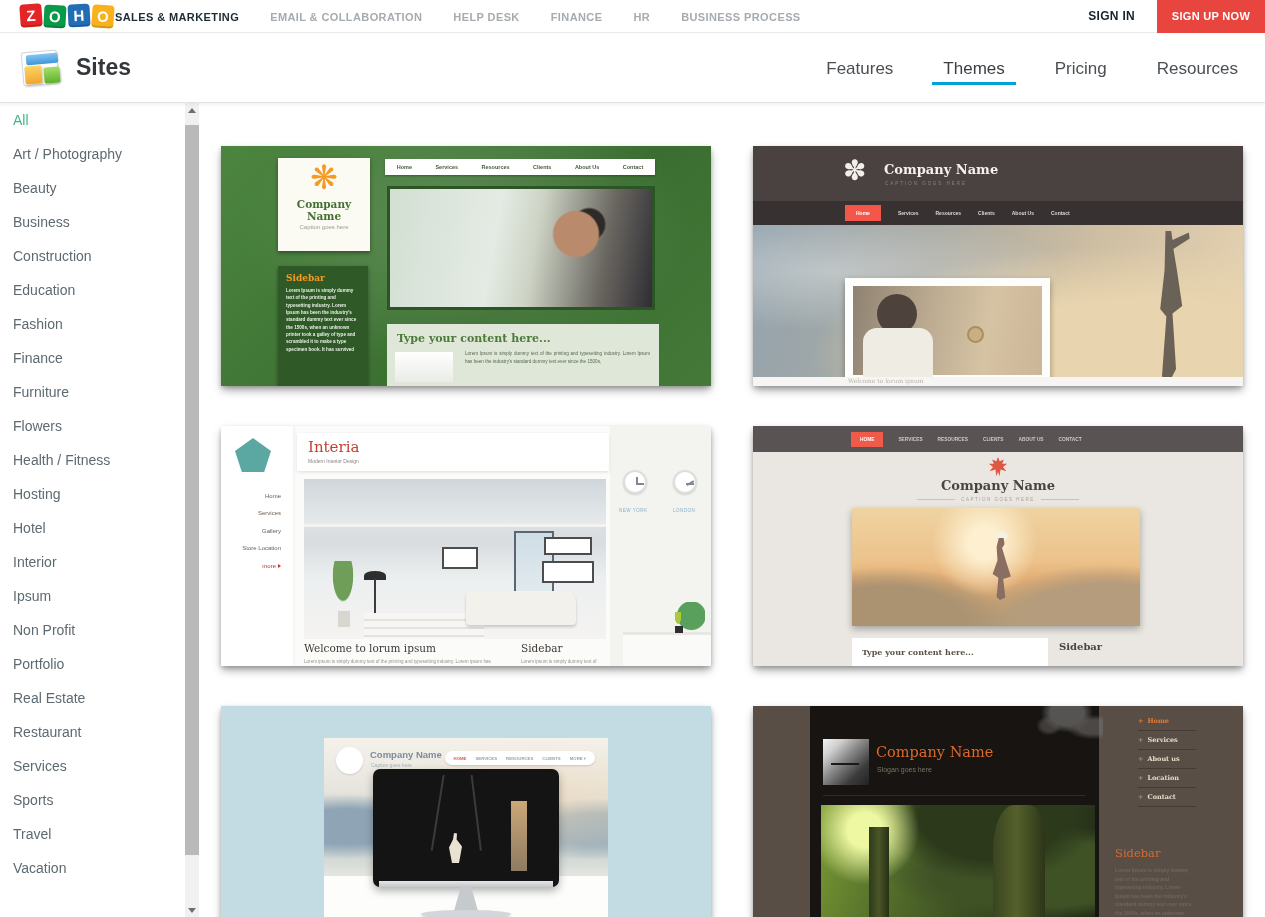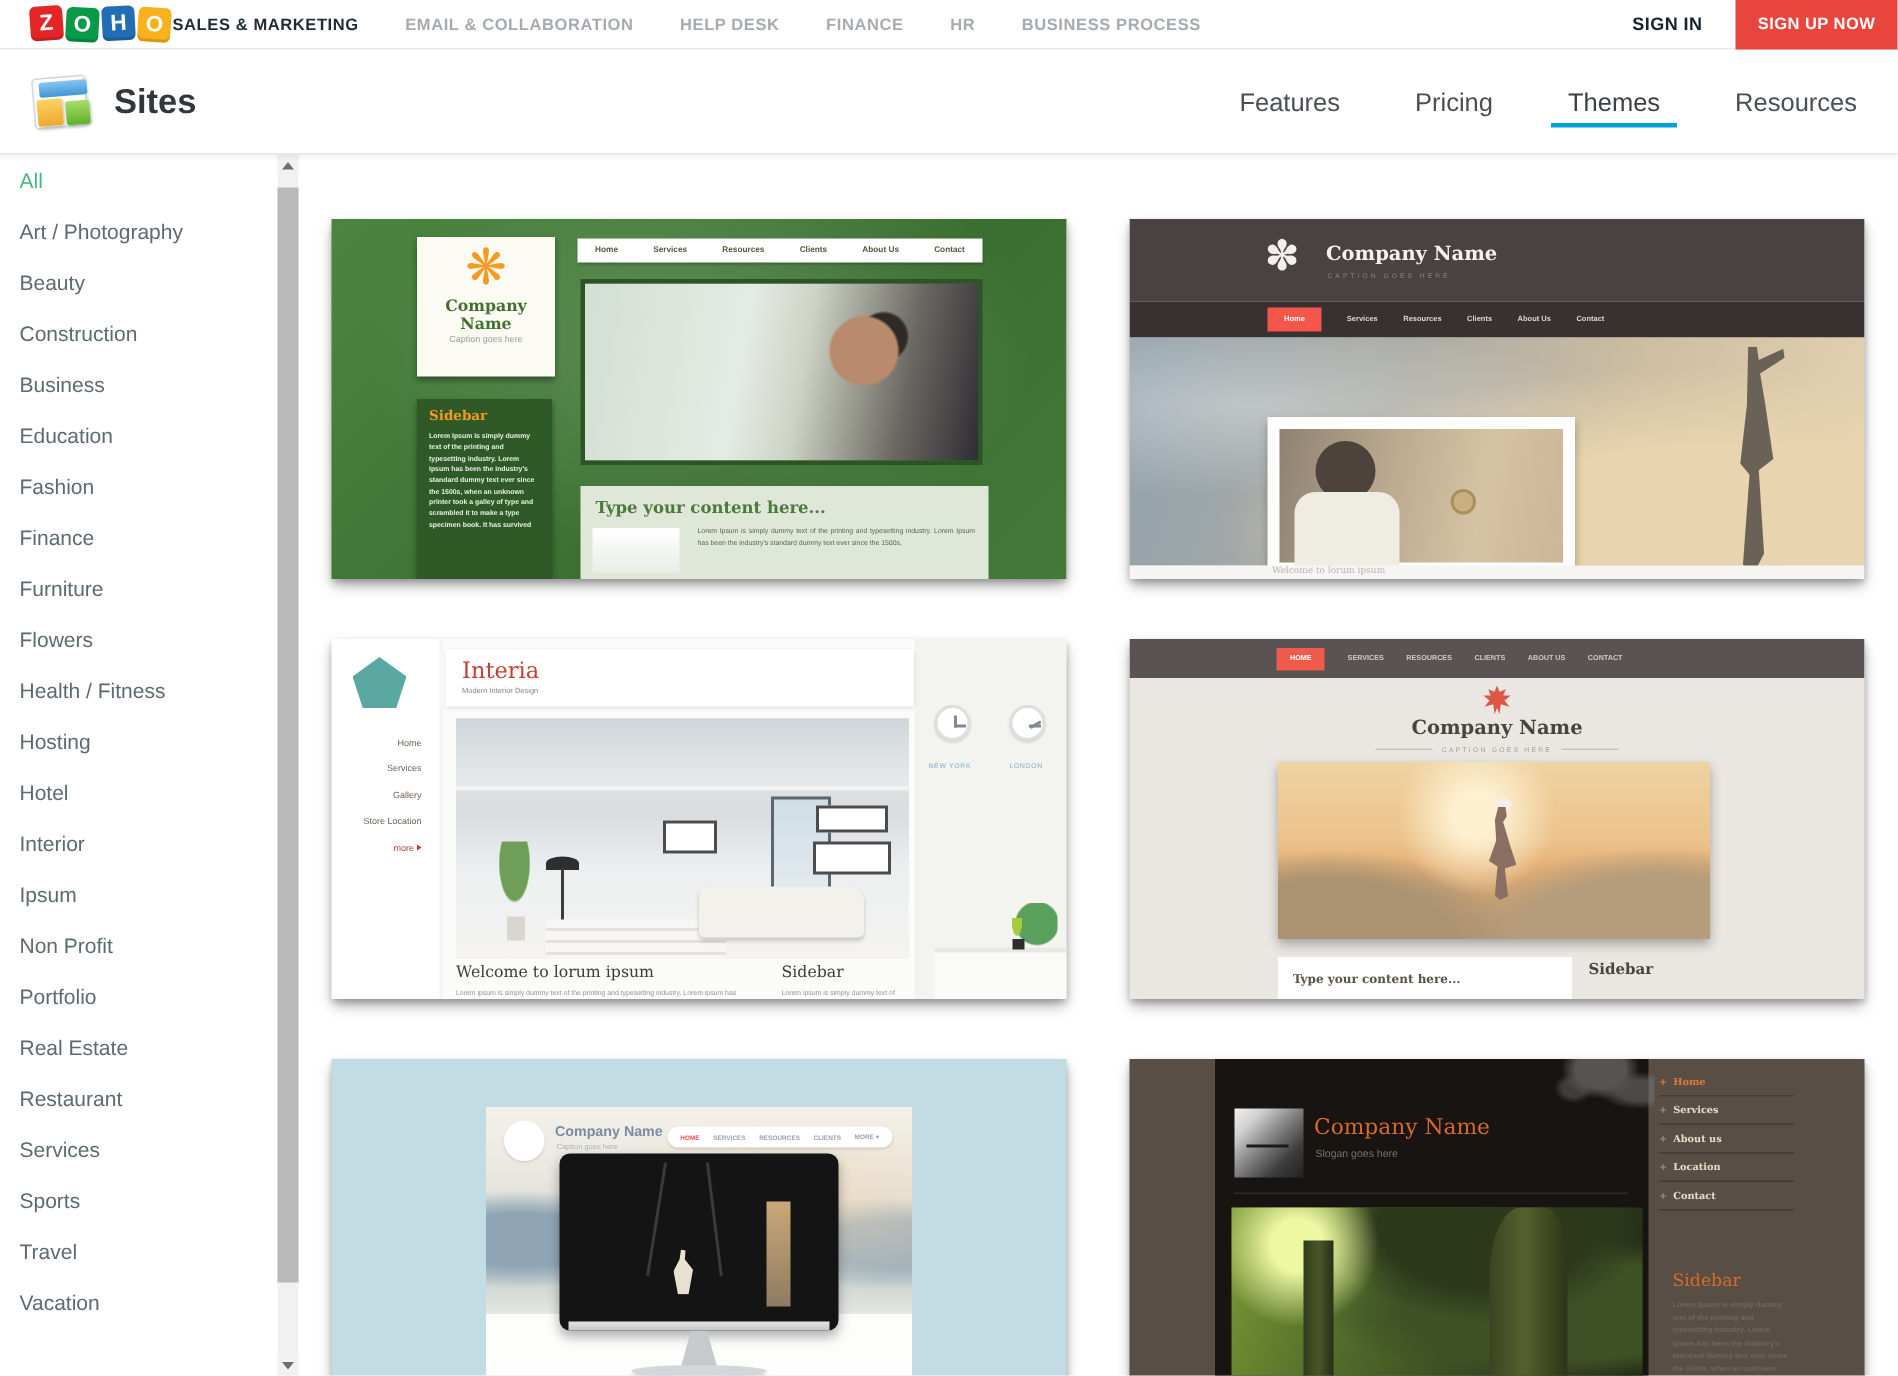--- a/index.html
+++ b/index.html
@@ -259,21 +259,21 @@
       radial-gradient(circle at 16% 22%, #eef8a2 0 7%, transparent 22%),
       radial-gradient(ellipse at 62% 10%, #2c3a1b 0 30%, transparent 45%),
       radial-gradient(ellipse at 80% 60%, #3f5226 0 34%, transparent 50%),
       linear-gradient(110deg,#7a9a33 0%,#55702c 30%,#3c4e22 58%,#2a351b 82%,#1c2413 100%); }
   .t6-trunk { position:absolute; right:50px; top:0; width:52px; height:114px;
     background:linear-gradient(90deg,#3a4421,#55612c 45%,#2c3517); border-radius:40% 30% 0 0; }
   .t6-trunk2 { position:absolute; left:48px; top:22px; width:20px; height:92px;
     background:linear-gradient(90deg,#2e3a1c,#4a5626 50%,#263016); }
   .t6-menu { left:353px; top:6px; width:90px; }
   .t6-menu-item { height:19px; line-height:19px; border-bottom:1px solid #453b32;
-    font-size:6.5px; font-weight:bold; color:#e6dcc8; font-family:"DejaVu Serif","Liberation Serif",serif; }
+    font-size:6.5px; font-weight:bold; color:#e6dcc8; font-family:"DejaVu Serif","Liberation Serif",serif;margin-left:32px; }
   .t6-plus { color:#9a8f82; margin-right:4px; }
   .t6-menu-item.hot, .t6-menu-item.hot .t6-plus { color:#e07b39; }
   .t6-sideh { left:362px; top:140px; font-size:11.5px; color:#d96a2b; }
   .t6-stext { left:362px; top:160px; width:80px; font-size:5px; line-height:1.7; color:#6e665d;
     font-weight:bold; }
 </style>
 </head>
 <body>
 
 <div class="topbar">
@@ -298,35 +298,35 @@
 <div class="siteheader">
   <div class="sites-logo">
     <div class="sl-back"></div>
     <div class="sl-bar"></div>
     <div class="sl-yellow"></div>
     <div class="sl-green"></div>
   </div>
   <div class="sites-title">Sites</div>
   <div class="headnav">
     <div class="headnav-item"><span>Features</span></div>
-    <div class="headnav-item"><span>Pricing</span></div>
     <div class="headnav-item active">
       <span>Themes</span>
       <div class="tab-underline"></div>
     </div>
+    <div class="headnav-item"><span>Pricing</span></div>
     <div class="headnav-item"><span>Resources</span></div>
   </div>
 </div>
 
 <div class="sidebar">
   <div class="cat-item selected">All</div>
   <div class="cat-item">Art / Photography</div>
   <div class="cat-item">Beauty</div>
+  <div class="cat-item">Business</div>
   <div class="cat-item">Construction</div>
-  <div class="cat-item">Business</div>
   <div class="cat-item">Education</div>
   <div class="cat-item">Fashion</div>
   <div class="cat-item">Finance</div>
   <div class="cat-item">Furniture</div>
   <div class="cat-item">Flowers</div>
   <div class="cat-item">Health / Fitness</div>
   <div class="cat-item">Hosting</div>
   <div class="cat-item">Hotel</div>
   <div class="cat-item">Interior</div>
   <div class="cat-item">Ipsum</div>

